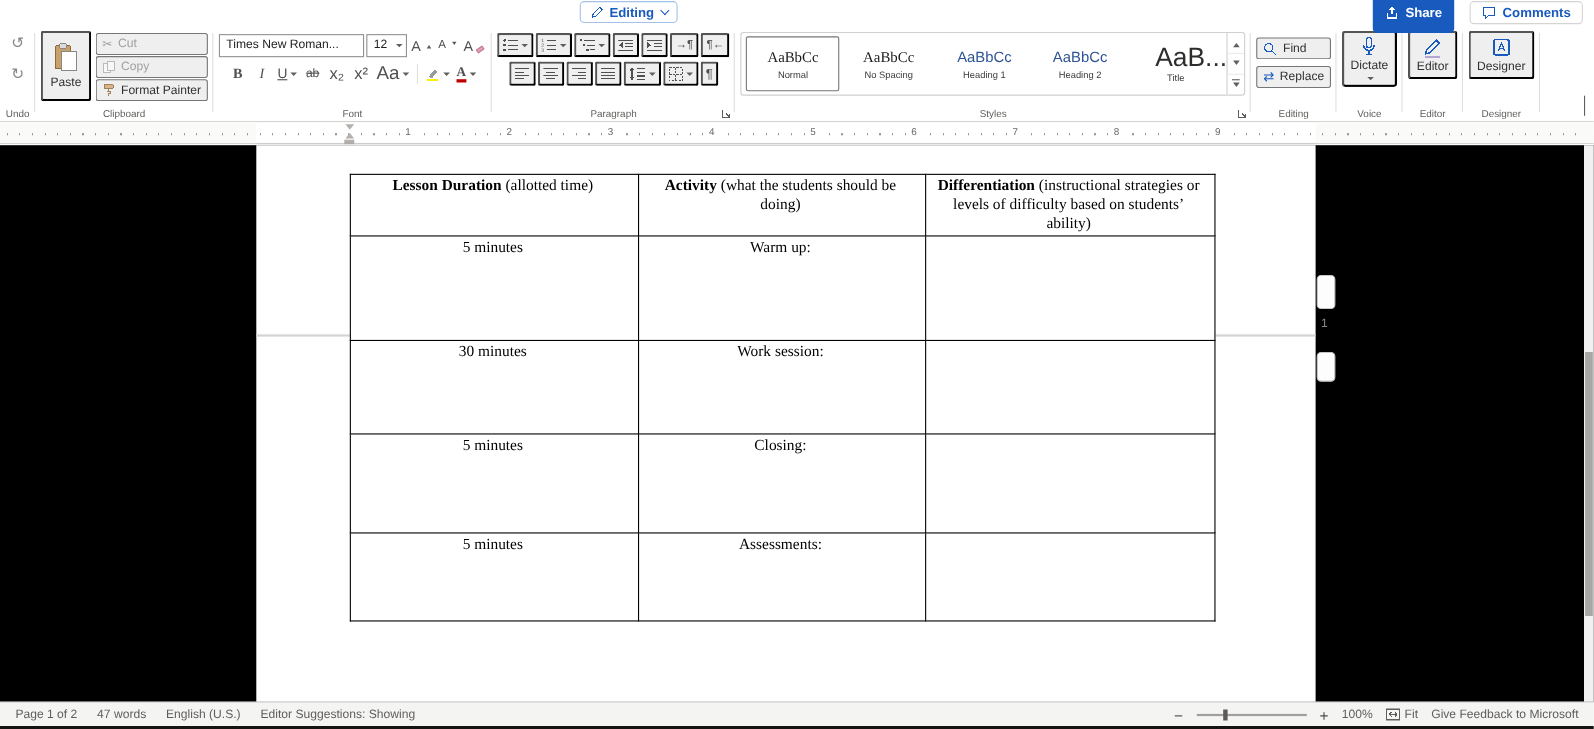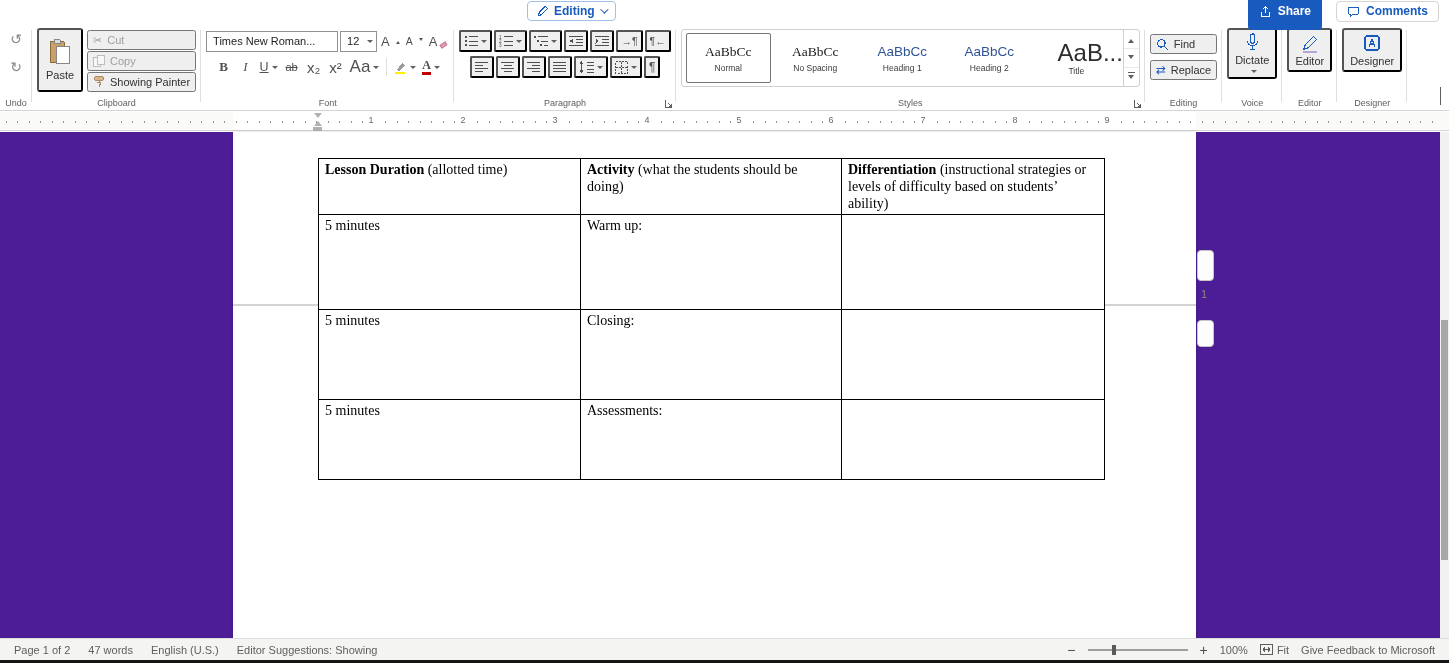--- a/index.html
+++ b/index.html
@@ -95,21 +95,21 @@
   .ruler{position:absolute; top:112px; left:0; right:0; height:19px; background:#fafaf9; border-bottom:1px solid #d6d4d2;}
   .ruler-band{position:absolute; left:233px; width:963px; top:0; bottom:0; background:#fff;}
   .ruler-ticks{position:absolute; left:6px; right:6px; top:9px; height:2px; background:repeating-linear-gradient(to right,#9a9896 0 1px,transparent 1px 11.5px);}
   .ruler-num{position:absolute; top:3px; transform:translateX(-50%); font-size:9px; color:#6a6867; background:#fff; padding:0 2px; line-height:11px;}
   .indent-marker{position:absolute; left:313px; top:1px; width:9px; display:flex; flex-direction:column; align-items:center;}
   .im-t{width:0; height:0; border-left:4.5px solid transparent; border-right:4.5px solid transparent; border-top:5px solid #b3b0ad;}
   .im-b{width:0; height:0; border-left:4.5px solid transparent; border-right:4.5px solid transparent; border-bottom:5px solid #b3b0ad; margin-top:3px;}
   .im-box{width:9px; height:3.5px; background:#b3b0ad; margin-top:1px;}
 
   
-  .canvas{position:absolute; top:132px; left:0; right:0; bottom:25px; background:#4c1d95;}
+  .canvas{position:absolute; top:132px; left:0; right:0; bottom:25px; background:#000000;text-align:center;}
   .page{position:absolute; left:233px; top:0; width:963px; height:100%; background:#fff; box-shadow:0 0 3px rgba(0,0,0,.18);}
   .pbreak{position:absolute; top:172px; height:2px; background:#d4d4d4;}
   .pbreak.left{left:0; width:85px;}
   .pbreak.right{left:871px; right:0;}
   .doc-table{position:absolute; left:85px; top:26px; width:786px; border-collapse:collapse; table-layout:fixed; font-family:"Liberation Serif",serif; font-size:14px; color:#000;}
   .doc-table td{border:1px solid #000; vertical-align:top; padding:2px 9px 2px 6px; line-height:1.22; background:#fff;}
   .r-head{height:53px;} .r-1{height:95px;} .r-2{height:85px;} .r-3{height:90px;} .r-4{height:80px;}
   .comment-box{position:absolute; width:17px; border:1px solid #c8c6c4; border-radius:4px; background:#fdfdfd;}
   .comment-box.b1{left:1197px; top:118px; height:31px;}
   .comment-box.b2{left:1197px; top:188px; height:27px;}
@@ -199,21 +199,21 @@
             </span>
             <span>Copy</span>
           </button>
           <button class="small-cmd">
             <span>
               <svg class="svgi" width="12" height="12" viewBox="0 0 14 14">
                   <rect x="2" y="1" width="10" height="4" rx="1" fill="#d9b38c" stroke="#9c7b50"></rect>
                   <path d="M7 5v3M5 8h4v2H7v3" stroke="#9c7b50" fill="none"></path>
                 </svg>
             </span>
-            <span>Showing Painter</span>
+            <span>Format Painter</span>
           </button>
         </div>
       </div>
       <div class="grp-label">Clipboard</div>
     </div>
 
     <div class="grp font">
       <div class="frow">
         <div class="combo family">
           <span>Times New Roman...</span>
@@ -516,20 +516,25 @@
           <tr class="r-head">
             <td><b>Lesson Duration</b><span> (allotted time)</span></td>
             <td><b>Activity</b><span> (what the students should be doing)</span></td>
             <td><b>Differentiation</b><span> (instructional strategies or levels of difficulty based on students’ ability)</span></td>
           </tr>
           <tr class="r-1">
             <td>5 minutes</td>
             <td>Warm up:</td>
             <td></td>
           </tr>
+          <tr class="r-2">
+            <td>30 minutes</td>
+            <td>Work session:</td>
+            <td></td>
+          </tr>
           <tr class="r-3">
             <td>5 minutes</td>
             <td>Closing:</td>
             <td></td>
           </tr>
           <tr class="r-4">
             <td>5 minutes</td>
             <td>Assessments:</td>
             <td></td>
           </tr>

